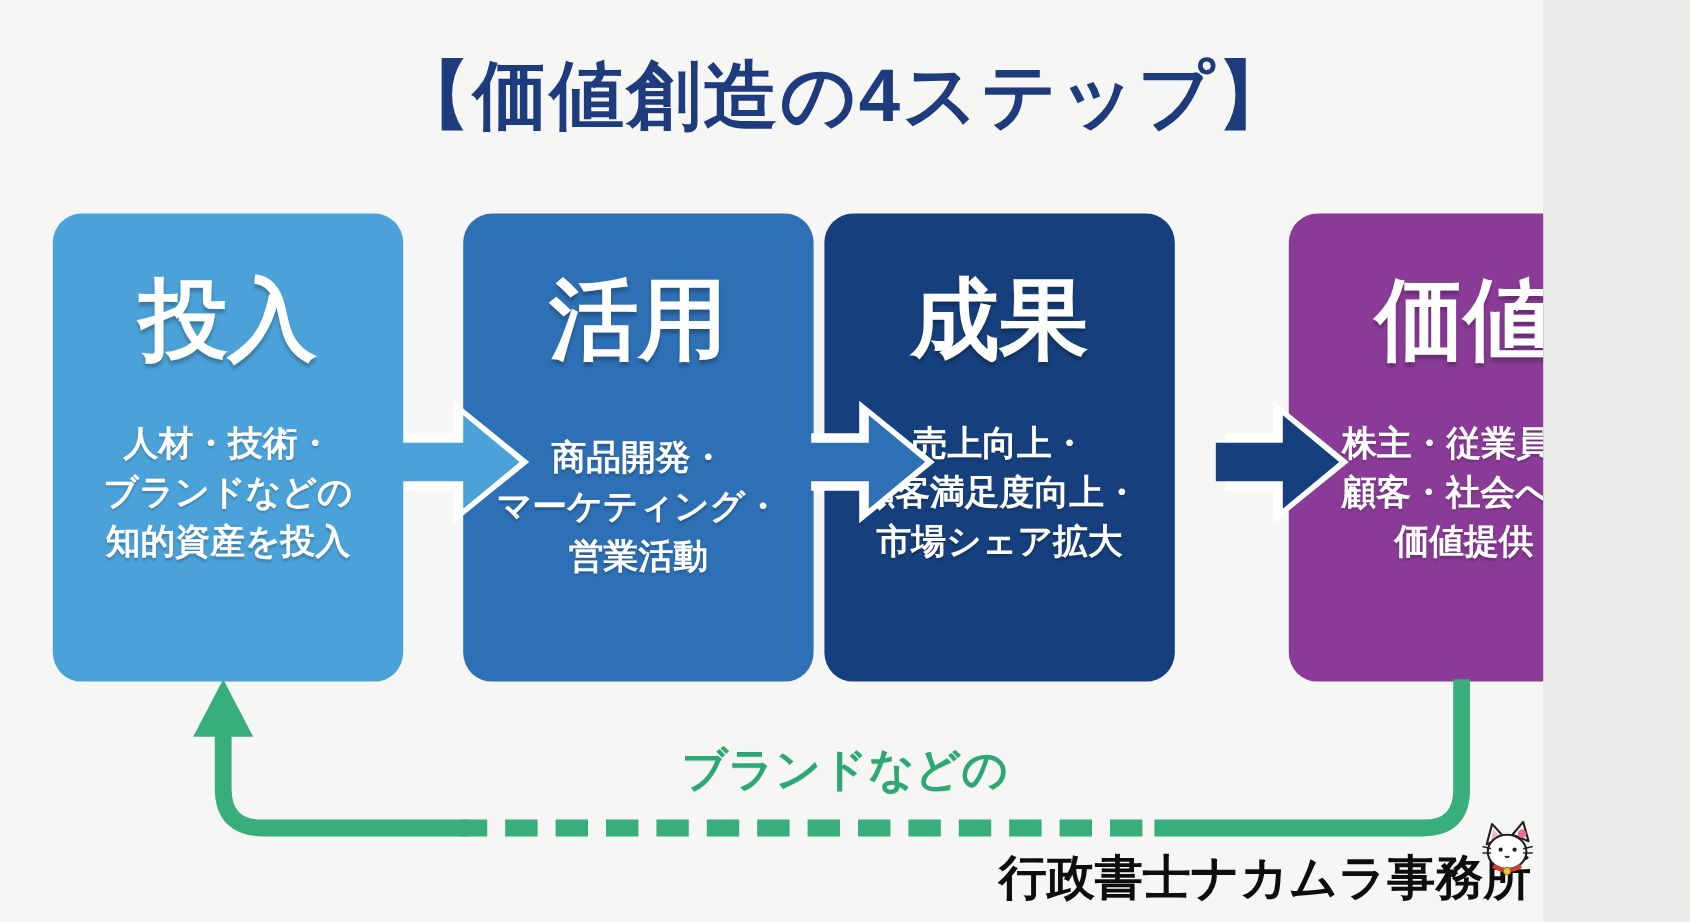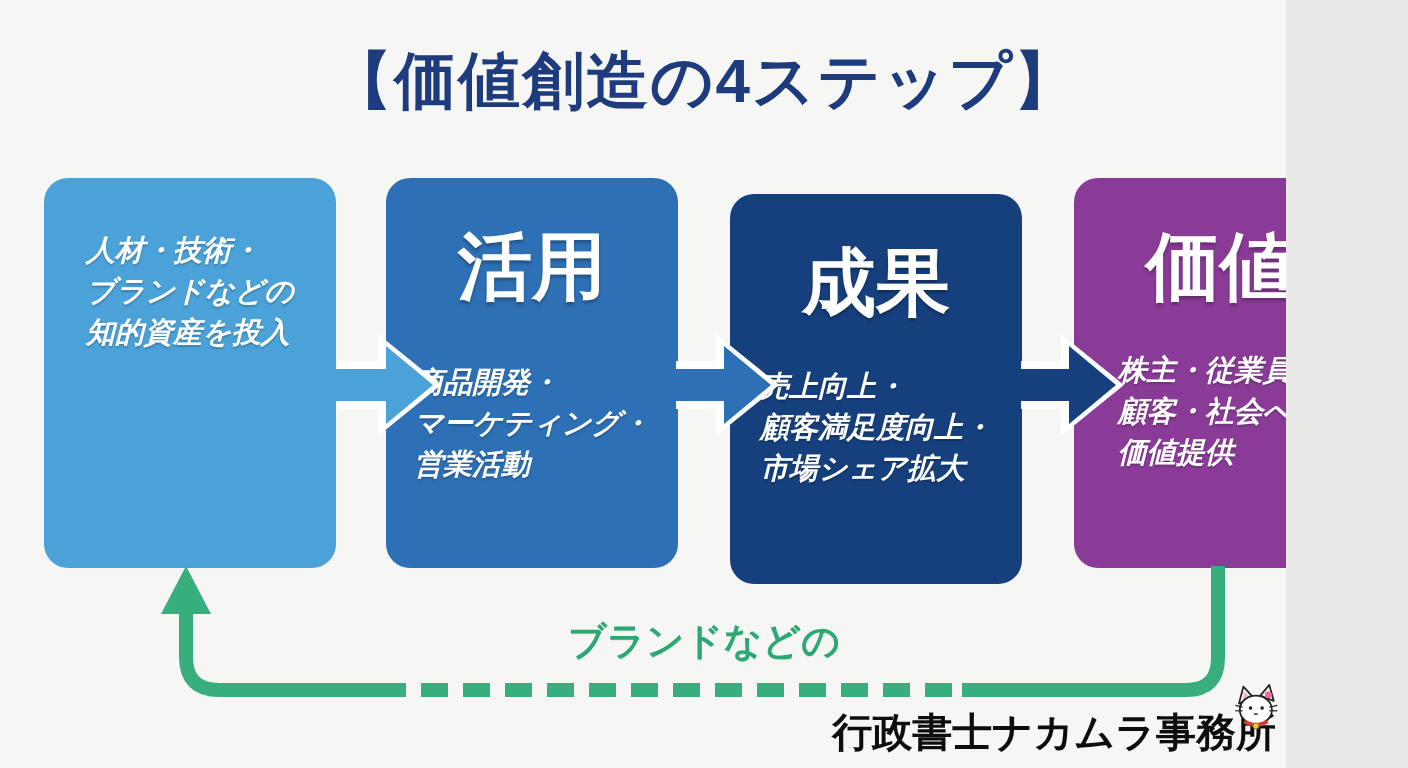--- a/index.html
+++ b/index.html
@@ -24,32 +24,31 @@
   .step-box{
     position:absolute;top:178px;height:390px;width:292px;
     border-radius:24px;
     color:#ffffff;
     display:flex;flex-direction:column;align-items:center;
     box-sizing:border-box;
     padding-top:52px;
   }
   .step-box.s0{left:44px;}
   .step-box.s1{left:386px;}
-  .step-box.s2{left:730px;margin-top:16px;}
+  .step-box.s2{left:687px;}
   .step-box.s3{left:1074px;}
   .step-label{
     font-size:74px;font-weight:900;line-height:1;
     text-shadow:0 3px 3px rgba(0,0,0,0.25);
     margin-bottom:46px;
   }
   .step-desc{
     font-size:29px;font-weight:700;line-height:1.42;
-    white-space:pre-line;
+    text-align:center;white-space:pre-line;
     text-shadow:0 2px 2px rgba(0,0,0,0.2);
-    font-style:italic;
   }
   .flow-arrow{
     position:absolute;top:330px;width:115px;height:110px;
   }
   .flow-arrow.a0{left:330px;}
   .flow-arrow.a1{left:668px;}
   .flow-arrow.a2{left:1013px;}
   .loop-svg{
     position:absolute;left:0;top:558px;width:1408px;height:200px;
   }
@@ -78,20 +77,21 @@
   }
 </style>
 </head>
 <body>
 
 <div class="canvas">
 
   <div class="title">【価値創造の4ステップ】</div>
 
   <div class="step-box s0" style="background: rgb(75, 162, 216);">
+    <div class="step-label">投入</div>
     <div class="step-desc">人材・技術・
 ブランドなどの
 知的資産を投入</div>
   </div>
   <div class="step-box s1" style="background: rgb(46, 112, 181); gap: 12px;">
     <div class="step-label">活用</div>
     <div class="step-desc">商品開発・
 マーケティング・
 営業活動</div>
   </div>

